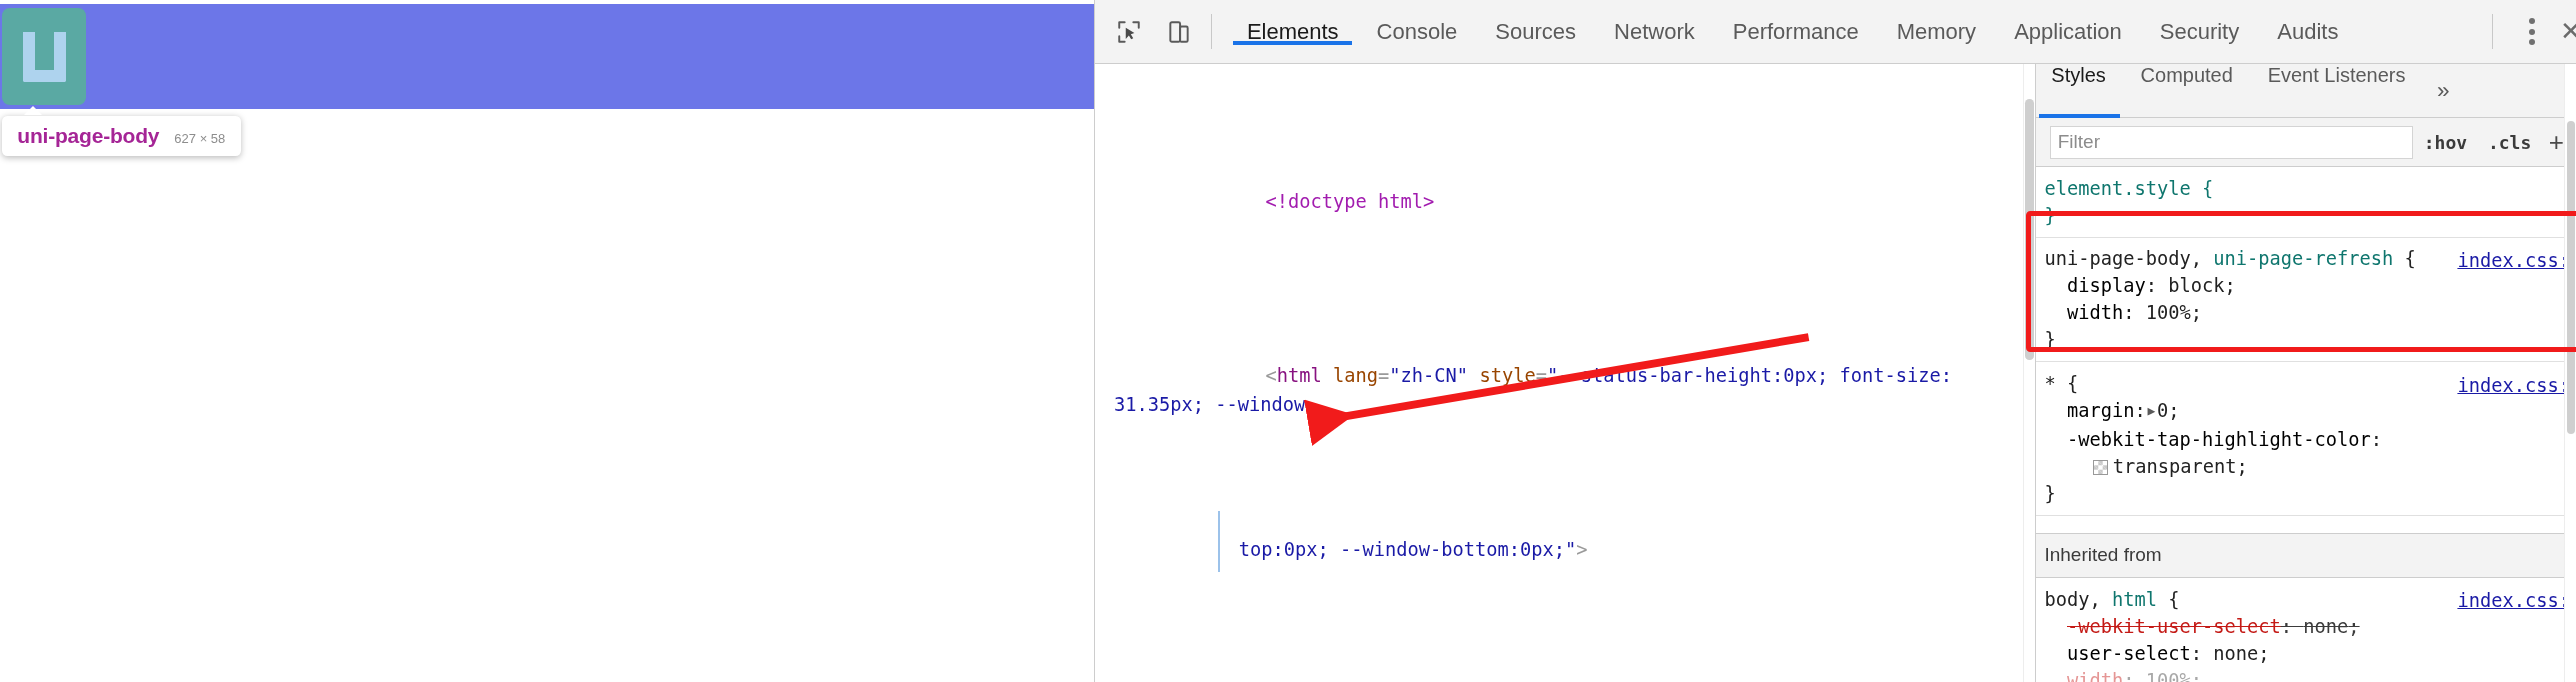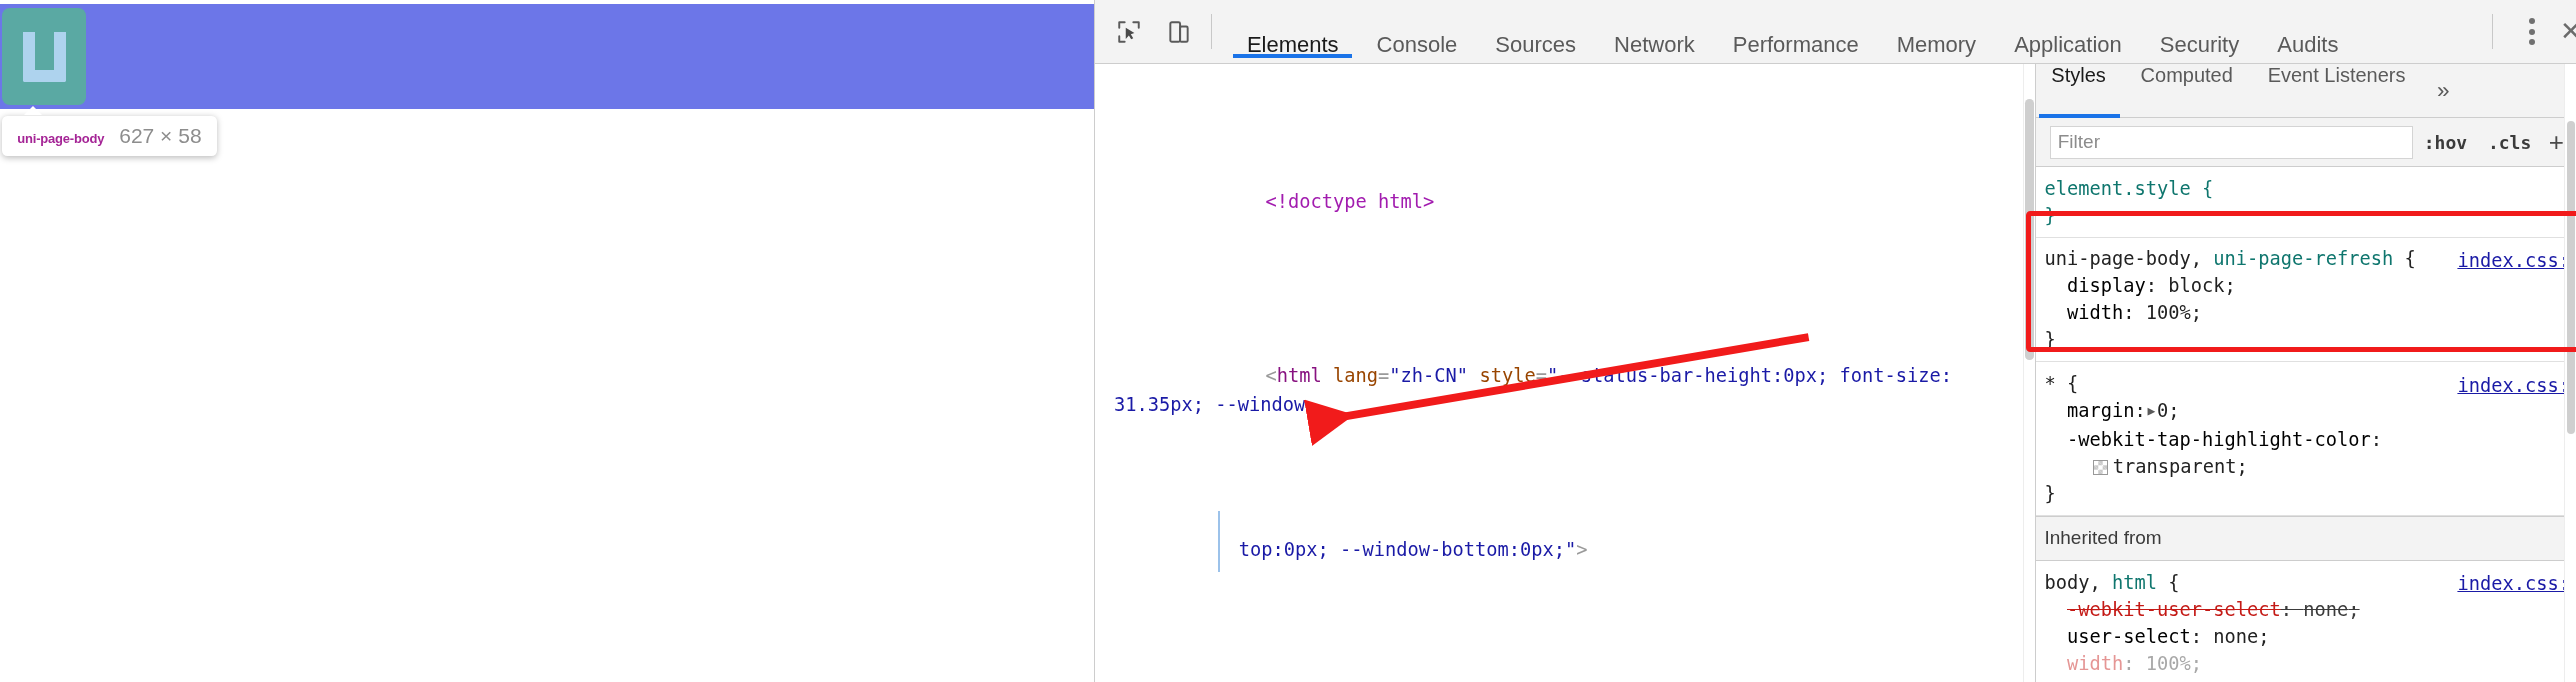--- a/index.html
+++ b/index.html
@@ -43,25 +43,25 @@
     white-space:nowrap;
   }
   .inspect-tooltip:before {
     content:""; position:absolute; left:22px; top:-9.6px;
     border-left:9.6px solid transparent;
     border-right:9.6px solid transparent;
     border-bottom:9.6px solid #ffffff;
   }
   .tt-tag {
     font-family:"Liberation Sans", sans-serif;
-    font-weight:bold; font-size:13px; color:#a52596; letter-spacing:-0.2px;
+    font-weight:bold; font-size:21px; color:#a52596; letter-spacing:-0.2px;
   }
   .tt-dims {
     font-family:"Liberation Sans", sans-serif;
-    font-size:21px; color:#8d8d8d;
+    font-size:13px; color:#8d8d8d;
   }
 
   
   .devtools {
     position:absolute; left:1094px; top:0; width:1482px; height:682px;
     background:#ffffff;
     border-left:0.9px solid #cdcdcd;
   }
 
   
@@ -72,21 +72,21 @@
   }
   .tool-ico {
     width:40px; height:40px; margin-left:10.4px;
     display:flex; align-items:center; justify-content:center;
     border-radius:2.6px; cursor:pointer;
   }
   .tool-ico:first-child { margin-left:14px; }
   .tb-sep {
     width:0.9px; height:35px; background:#c8c8c8; margin:0 15.6px 0 12px;
   }
-  .dt-tabs { display:flex; align-items:flex-end; height:52px; }
+  .dt-tabs { display:flex; align-items:center; height:52px; }
   .dt-tab {
     position:relative; display:flex; align-items:center;
     padding:0 19px; font-size:22px; color:#5a5a5a; cursor:pointer;
     white-space:nowrap;
   }
   .dt-tab.active { color:#1a1a1a; }
   .dt-tab.active:after {
     content:""; position:absolute; left:5.2px; right:5.2px; bottom:0;
     height:3.5px; background:#1a73e8;
   }
@@ -204,21 +204,21 @@
     border:0.9px solid #999; vertical-align:-1.7px;
     background:
       linear-gradient(45deg,#c9c9c9 25%,transparent 25%,transparent 75%,#c9c9c9 75%),
       linear-gradient(45deg,#c9c9c9 25%,#ffffff 25%,#ffffff 75%,#c9c9c9 75%);
     background-size:8.7px 8.7px; background-position:0 0,4.3px 4.3px;
   }
   .inherit-bar {
     height:45px; background:#f3f3f3; border-top:0.9px solid #cdcdcd;
     border-bottom:0.9px solid #cdcdcd;
     display:flex; align-items:center; padding-left:8.7px; gap:8.7px;
-    font-family:"Liberation Sans", sans-serif; font-size:19px; color:#3b3b3b;
+    font-family:"Liberation Sans", sans-serif; font-size:19px; color:#3b3b3b;margin-top:17px;
   }
   .inherit-sel {
     font-family:"DejaVu Sans Mono", monospace; font-size:18px;
     background:#ffffff; border:0.9px solid #d4d4d4; padding:3.5px 7px;
     white-space:nowrap; overflow:hidden;
   }
   .inh-tag { color:#881280; } .inh-cls { color:#994500; }
 
   
   .red-rect {

